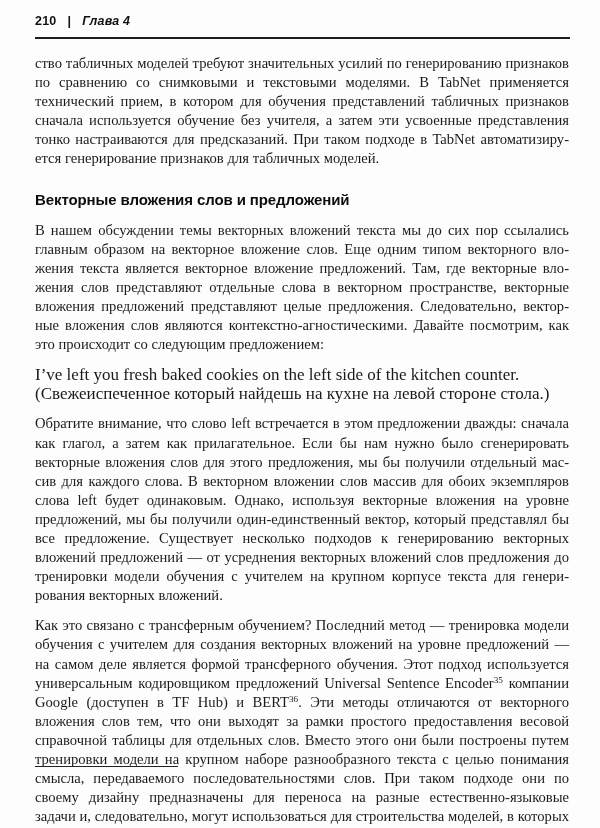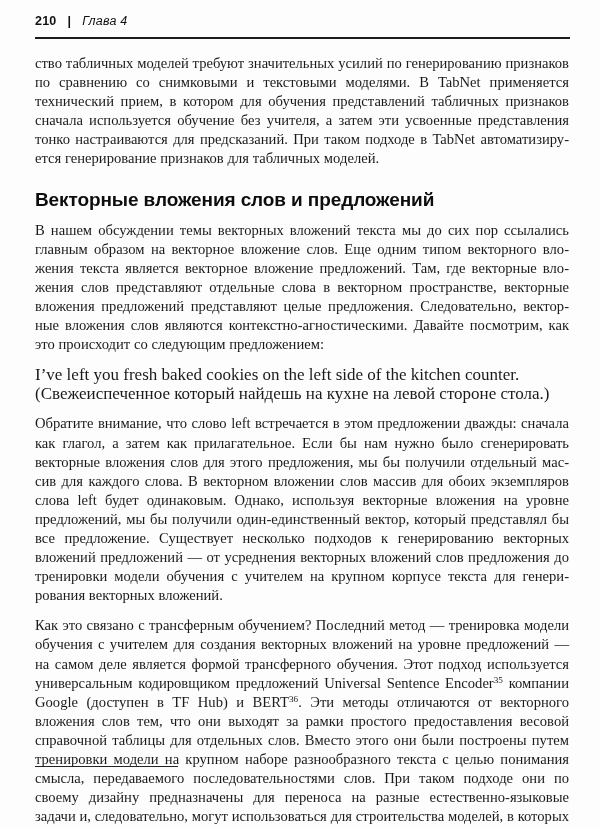--- a/index.html
+++ b/index.html
@@ -38,21 +38,21 @@
     letter-spacing: 0.2px;
   }
   .runhead .pagenum { margin-right: 11px; }
   .runhead .sep {
     margin-right: 11px;
     font-weight: bold;
     color: #111;
   }
   .runhead .chapter {
     font-style: italic;
-    font-weight: normal;
+    font-weight: bold;
   }
   .head-rule {
     position: absolute;
     left: 35px;
     top: 37px;
     width: 535px;
     height: 1.6px;
     background: #1c1c1c;
   }
   
@@ -73,21 +73,21 @@
   }
   p.body.tight { margin-bottom: 0; }
   .it { }
   sup.fn {
     font-size: 9.2px;
     vertical-align: 5px;
     line-height: 0;
   }
   h2.section {
     font-family: "Liberation Sans", "DejaVu Sans", sans-serif;
-    font-size: 19px;
+    font-size: 15px;
     font-weight: bold;
     margin: 20px 0 10px 0;
     line-height: 22px;
     letter-spacing: -0.1px;
     color: #0d0d0d;
   }
   .example {
     margin: 10px 0 11px 0;
     font-size: 17px;
     line-height: 19.1px;

